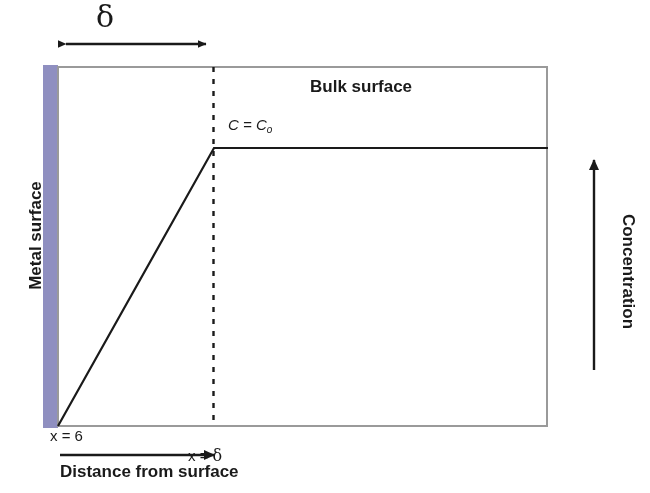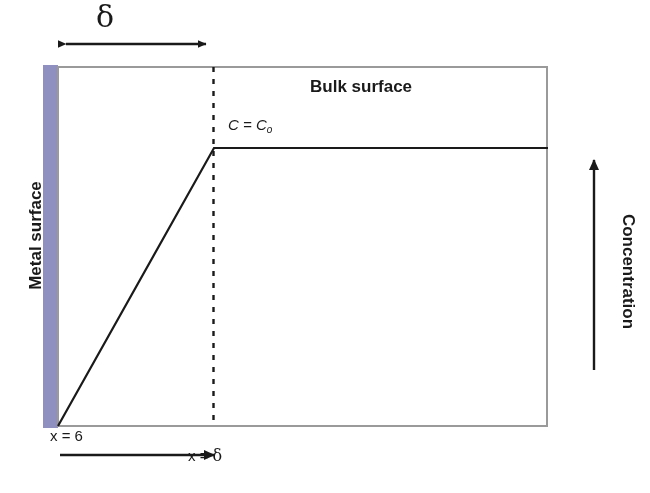--- a/index.html
+++ b/index.html
@@ -157,18 +157,19 @@
   <div class="abs lbl" id="delta-symbol">δ</div>
 
   <div class="abs lbl" id="bulk-solution-label">Bulk surface</div>
 
   <div class="abs lbl" id="c-equals-c0-label"><span>C = C</span><sub>o</sub></div>
 
   <div class="abs lbl" id="x-zero-label">x = 6</div>
 
   <div class="abs lbl" id="x-delta-label"><span>x = </span><span class="dg">δ</span></div>
 
+  <div class="abs lbl" id="distance-axis-label">Distance from surface</div>
 
   <div class="abs lbl" id="metal-surface-label">Metal surface</div>
 
   <div class="abs lbl" id="concentration-label">Concentration</div>
 
 </div>
 
 </body></html>

